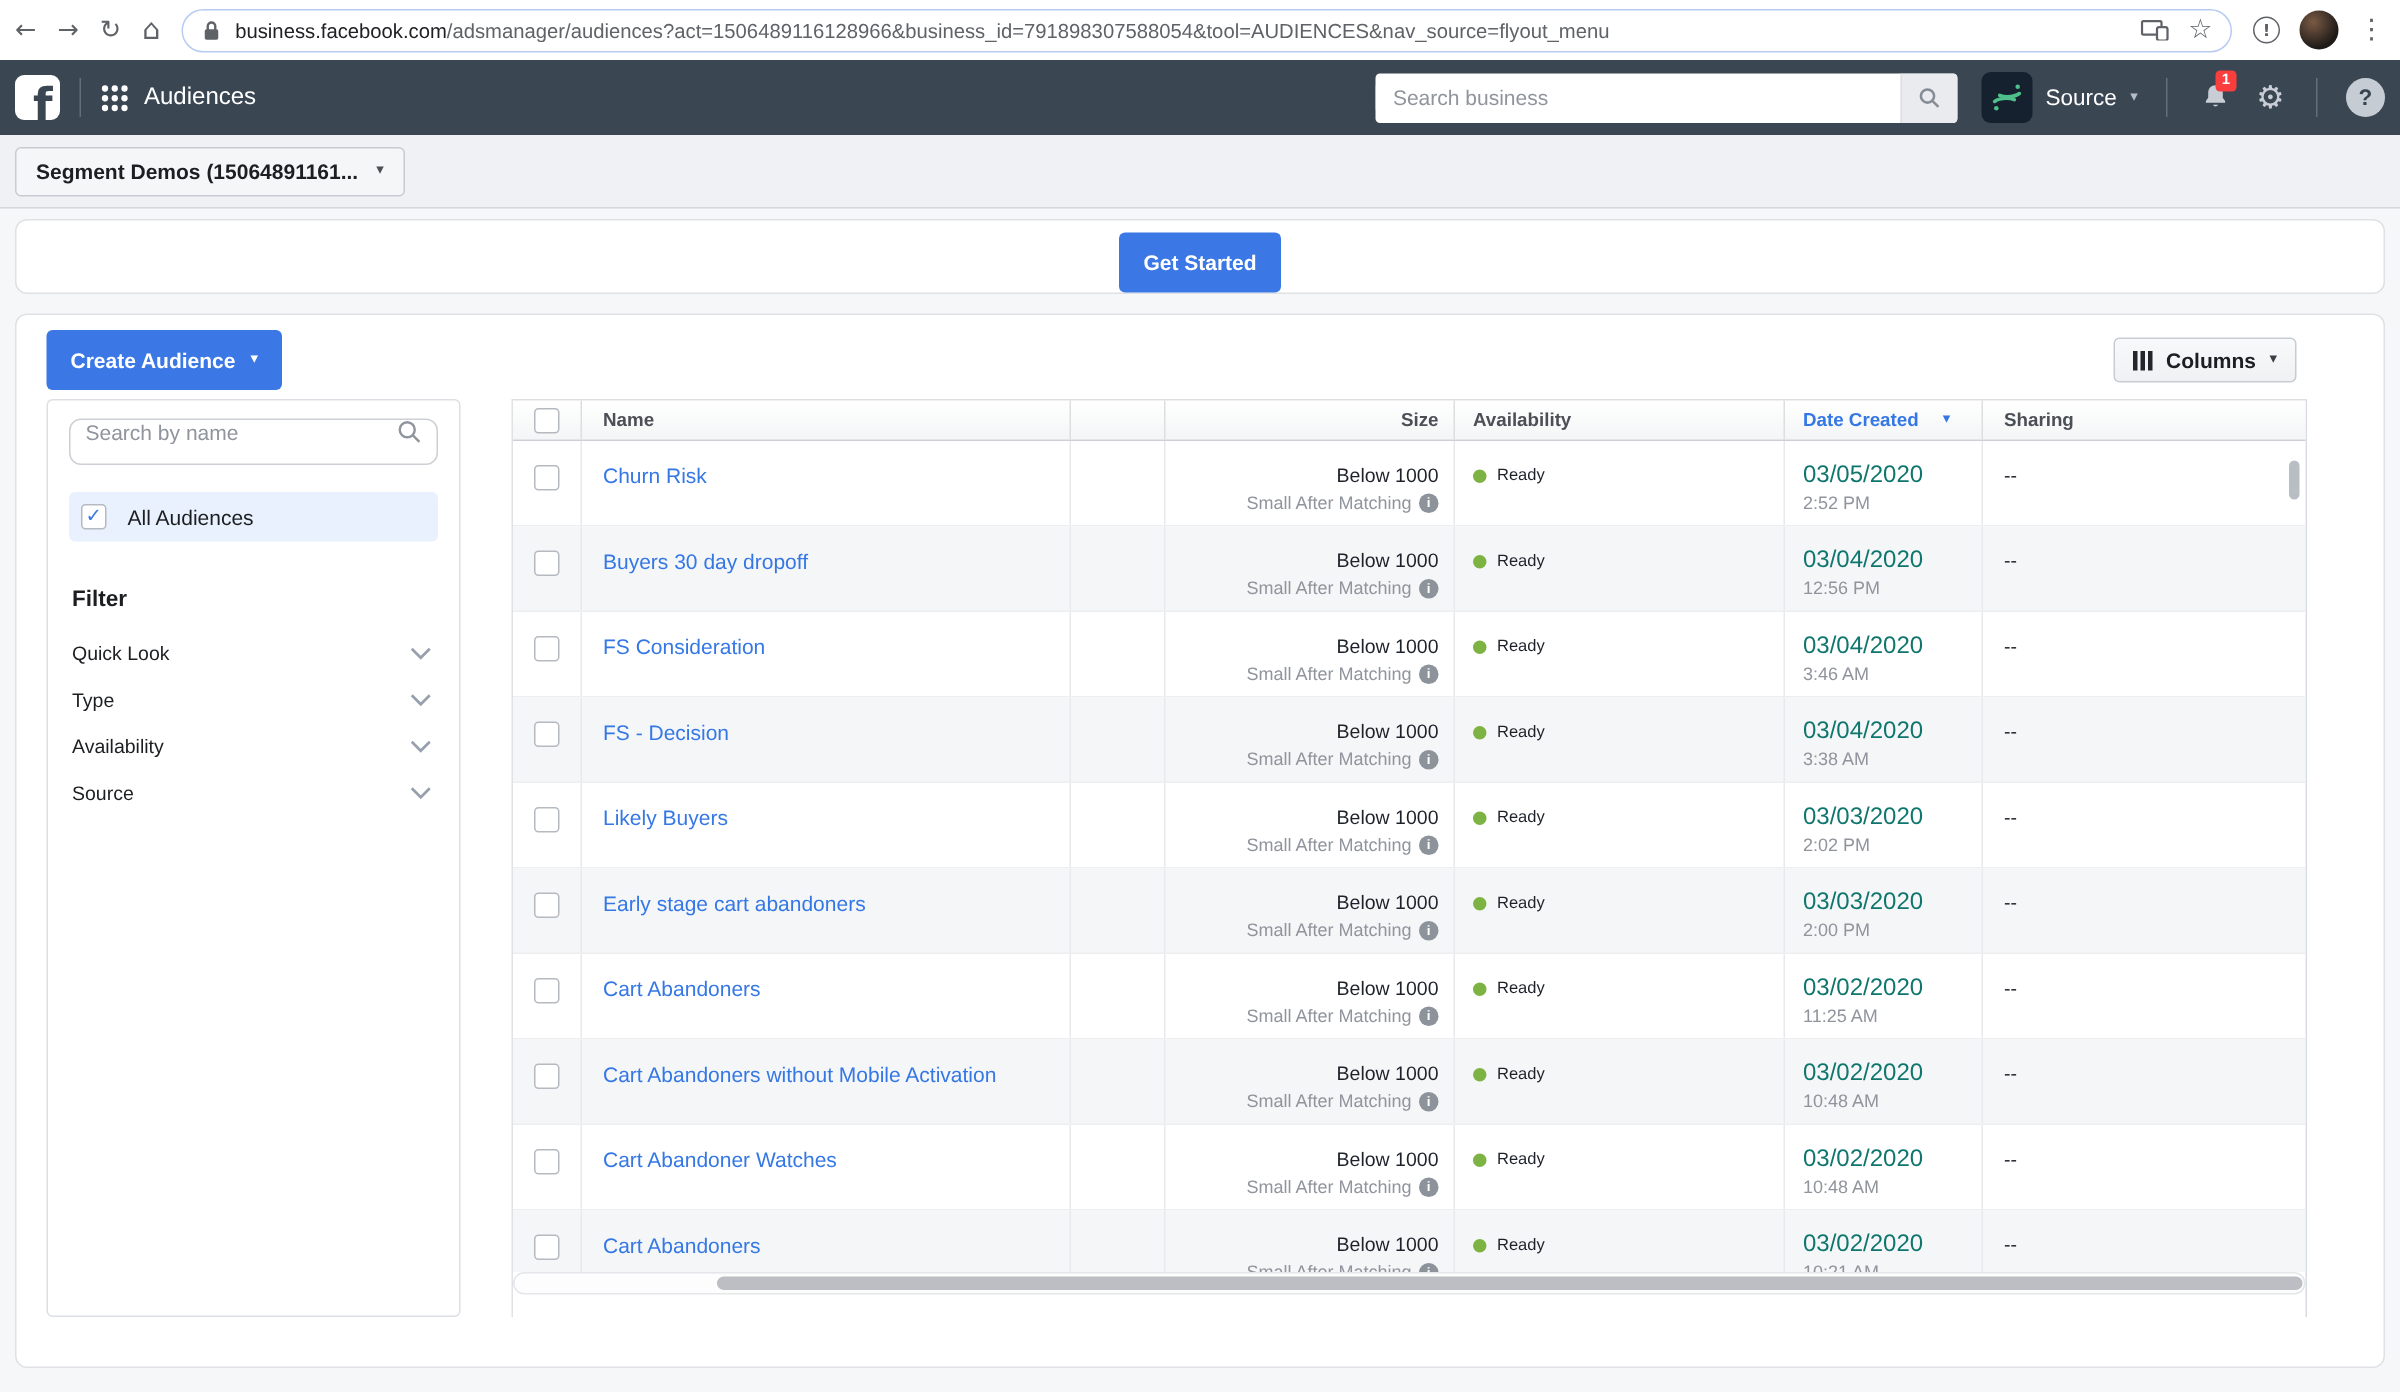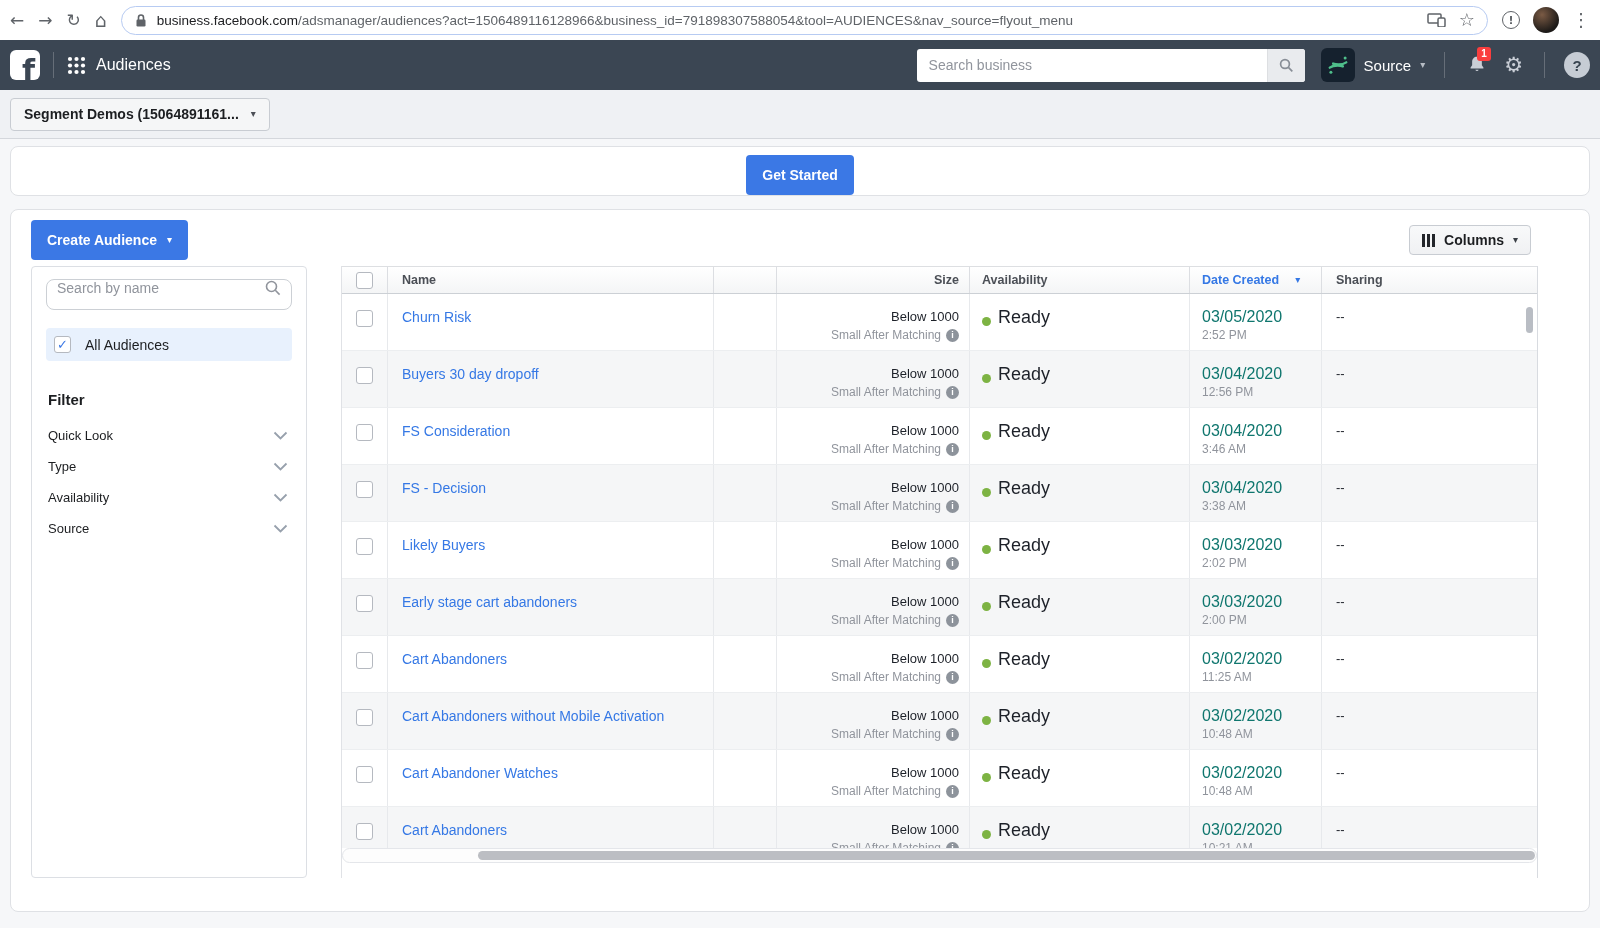--- a/index.html
+++ b/index.html
@@ -87,21 +87,21 @@
   .col-spacer { width:63px; flex:none; }
   .col-size { width:193px; padding-right:10px; text-align:right; flex:none; }
   .t-header .col-size { justify-content:flex-end; }
   .col-avail { width:220px; padding-left:12px; flex:none; }
   .col-date { width:132px; padding-left:12px; flex:none; }
   .col-share { flex:1; padding-left:14px; }
   .name-link { color:#3578e5; font-size:14px; text-decoration:none; cursor:pointer; }
   .size-main { color:#1d2129; font-size:13px; }
   .size-note { color:#90949c; font-size:12px; display:flex; align-items:center; justify-content:flex-end; gap:5px; }
   .info-dot { width:13px; height:13px; border-radius:50%; background:#8d939b; color:#fff; font-size:9px; font-weight:bold; display:inline-flex; align-items:center; justify-content:center; font-style:normal; }
-  .status { display:flex; align-items:flex-end; gap:7px; font-size:18px; color:#1d2129; }
+  .status { display:flex; align-items:center; gap:7px; font-size:11px; color:#1d2129; }
   .dot-green { width:9px; height:9px; border-radius:50%; background:#7db343; flex:none; }
   .date-main { font-size:16px; color:#0f766e; }
   .date-time { font-size:12px; color:#90949c; }
   .share-val { font-size:13px; color:#1d2129; }
   .sort-hdr { color:#3578e5; display:flex; align-items:center; gap:16px; }
   .sort-hdr .caret { color:#3578e5; }
   .vscroll { position:absolute; right:4px; top:41px; width:7px; height:26px; background:#b9bdc4; border-radius:4px; }
   .hscroll { height:15px; border:1px solid #e4e6ea; background:#fdfdfd; border-radius:8px; position:relative; margin-top:0; }
   .hscroll .thumb { position:absolute; left:135px; top:2px; width:1057px; height:9px; background:#bcbec3; border-radius:5px; }
 </style>

